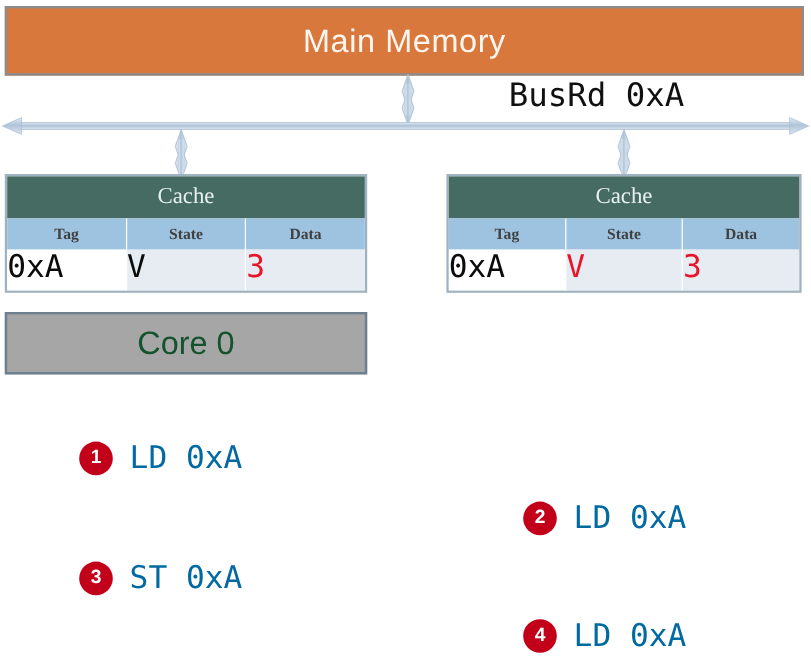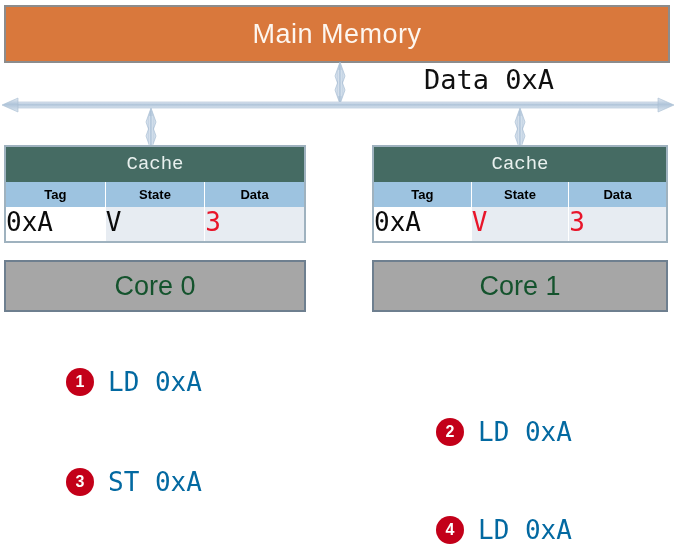--- a/index.html
+++ b/index.html
@@ -73,37 +73,37 @@
   }
   .cache-block.left  { left: 4px;   top: 145px; width: 302px; }
   .cache-block.right { left: 372px; top: 145px; width: 296px; }
 
   .cache-title {
     background: #456B63;
     color: #E8F0EE;
     font-size: 19px;
     text-align: center;
     padding: 6px 0 7px 0;
-    font-family: Liberation Mono, monospace;
+    font-family: Liberation Serif, serif;
   }
 
   .cache-table {
     width: 100%;
     border-collapse: collapse;
     table-layout: fixed;
   }
   .cache-table th {
     background: #9DC3E0;
-    color: #000000;
+    color: #404040;
     font-size: 13px;
     font-weight: bold;
     padding: 5px 0 5px 0;
     text-align: center;
     border-right: 1px solid #FFFFFF;
-    font-family: Liberation Sans, sans-serif;
+    font-family: Liberation Serif, serif;
   }
   .cache-table th:last-child { border-right: none; }
 
   .cache-table td {
     background: #E7ECF2;
     text-align: left;
     font-family: "DejaVu Sans Mono", monospace;
     font-size: 26px;
     padding: 2px 0 5px 0;
     border-right: 1px solid #FFFFFF;
@@ -204,21 +204,21 @@
       <rect x="149" y="56" width="4" height="30" fill="url(#vGrad)"></rect>
     </g>
 
     <g>
       <polygon points="520,48 525,62 520,76 515,62" fill="url(#vGrad)" stroke="#A8BDD2" stroke-width="0.7"></polygon>
       <polygon points="520,90 525,76 520,62 515,76" fill="url(#vGrad)" stroke="#A8BDD2" stroke-width="0.7"></polygon>
       <rect x="518" y="56" width="4" height="30" fill="url(#vGrad)"></rect>
     </g>
   </svg>
 
-  <div class="bus-label">Data 0xA</div>
+  <div class="bus-label">BusRd 0xA</div>
 
   <div class="cache-block left">
     <div class="cache-title">Cache</div>
     <table class="cache-table">
       <thead>
         <tr>
           <th>Tag</th>
           <th>State</th>
           <th>Data</th>
         </tr>
@@ -250,23 +250,20 @@
       <tbody>
         <tr>
           <td class="c-tag val-black">0xA</td>
           <td class="val-red">V</td>
           <td class="val-red">3</td>
         </tr>
       </tbody>
     </table>
   </div>
 
-  <div class="core-block right">
-    <span class="core-label">Core 1</span>
-  </div>
 
   <div class="step" style="left:66px; top:367px;">
     <span class="step-badge">1</span>
     <span class="step-text">LD 0xA</span>
   </div>
 
   <div class="step" style="left:436px; top:417px;">
     <span class="step-badge">2</span>
     <span class="step-text">LD 0xA</span>
   </div>

